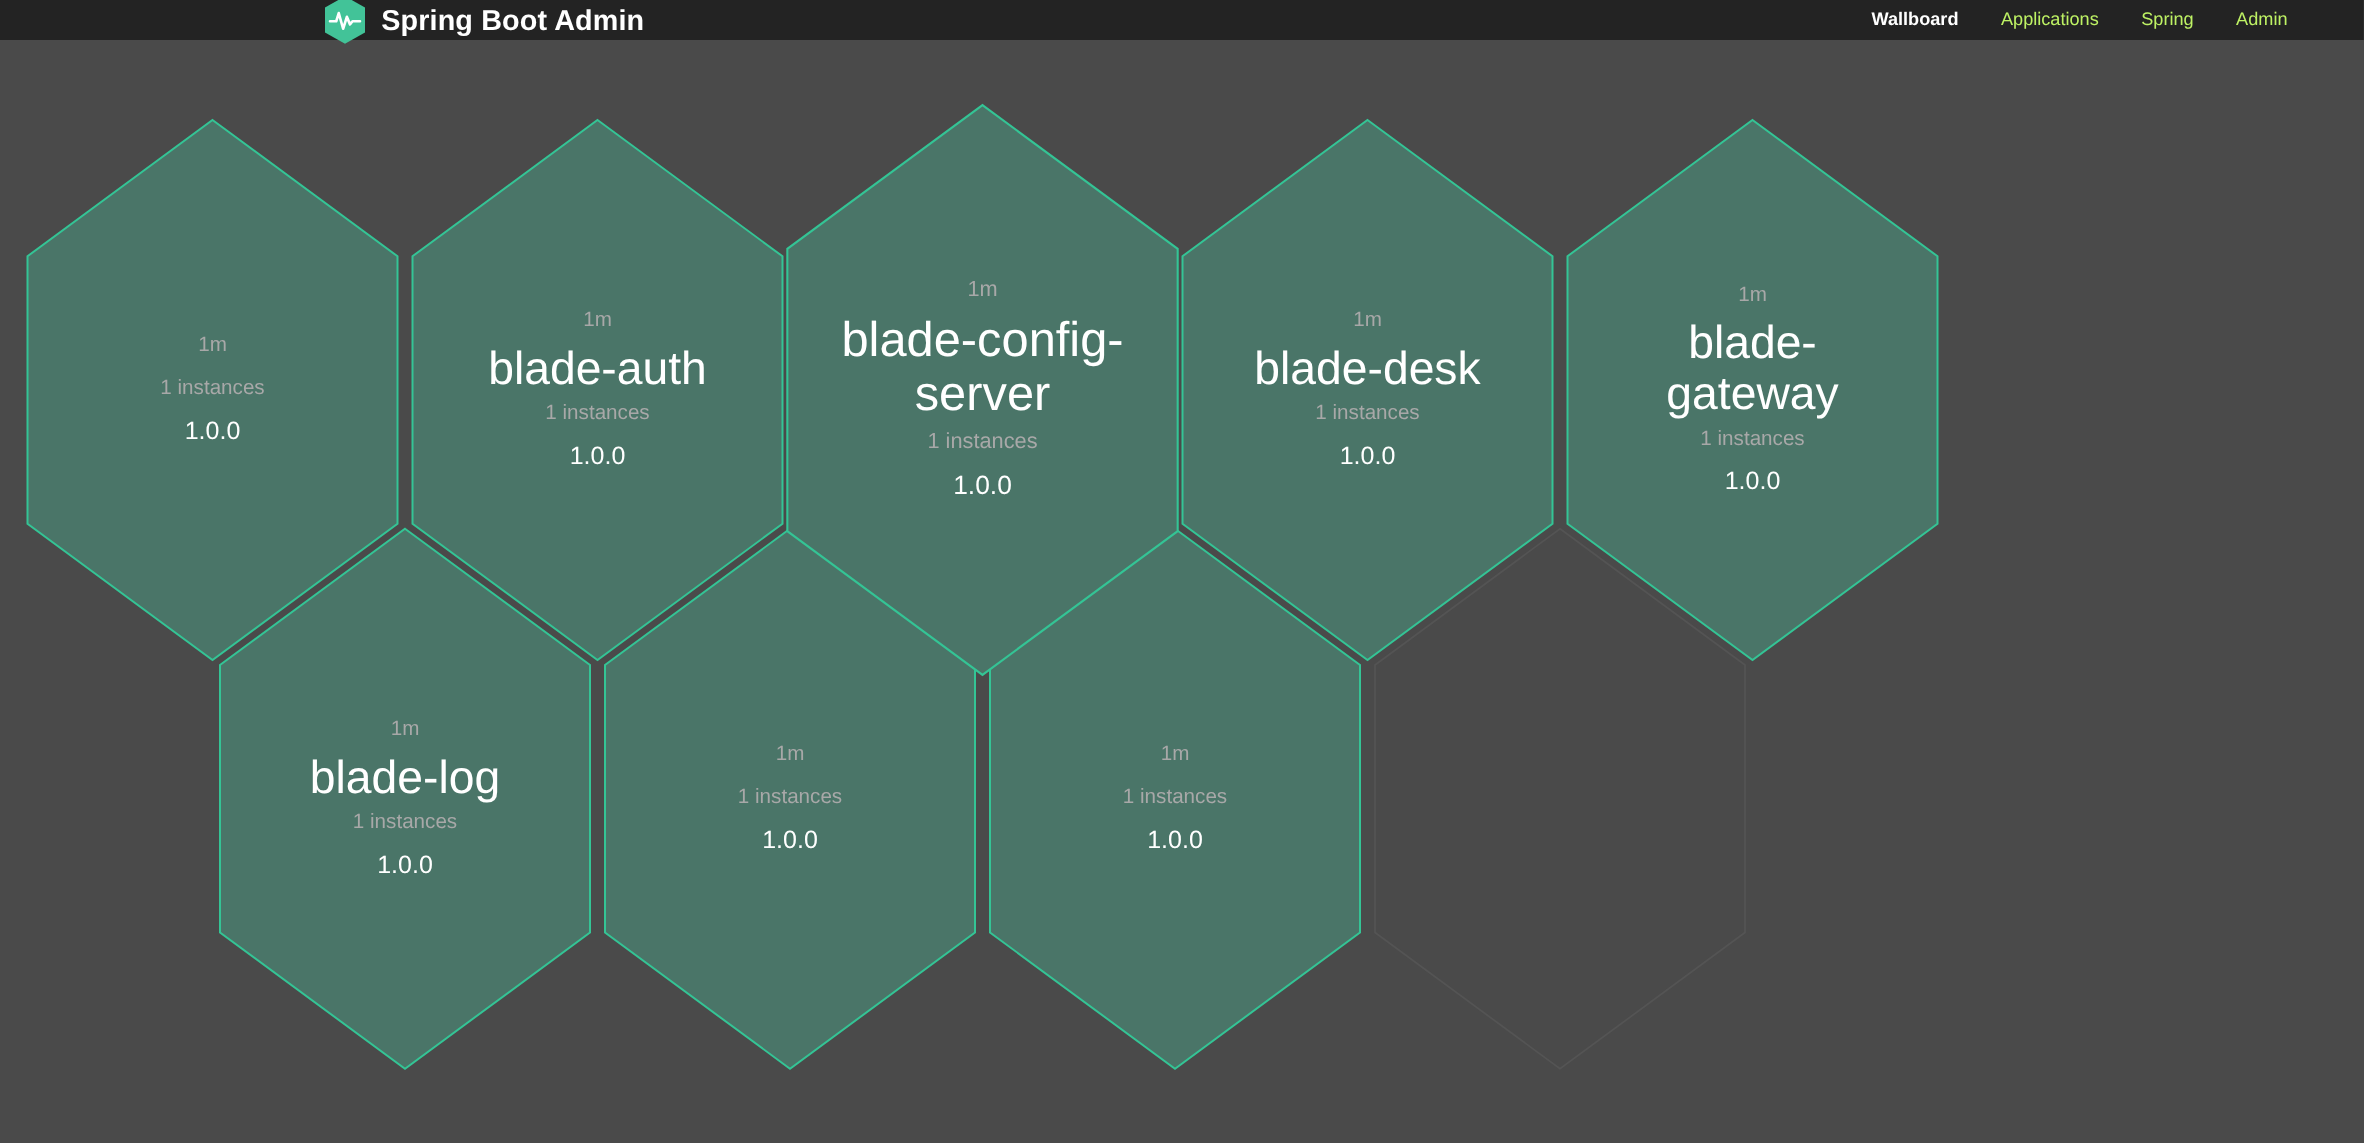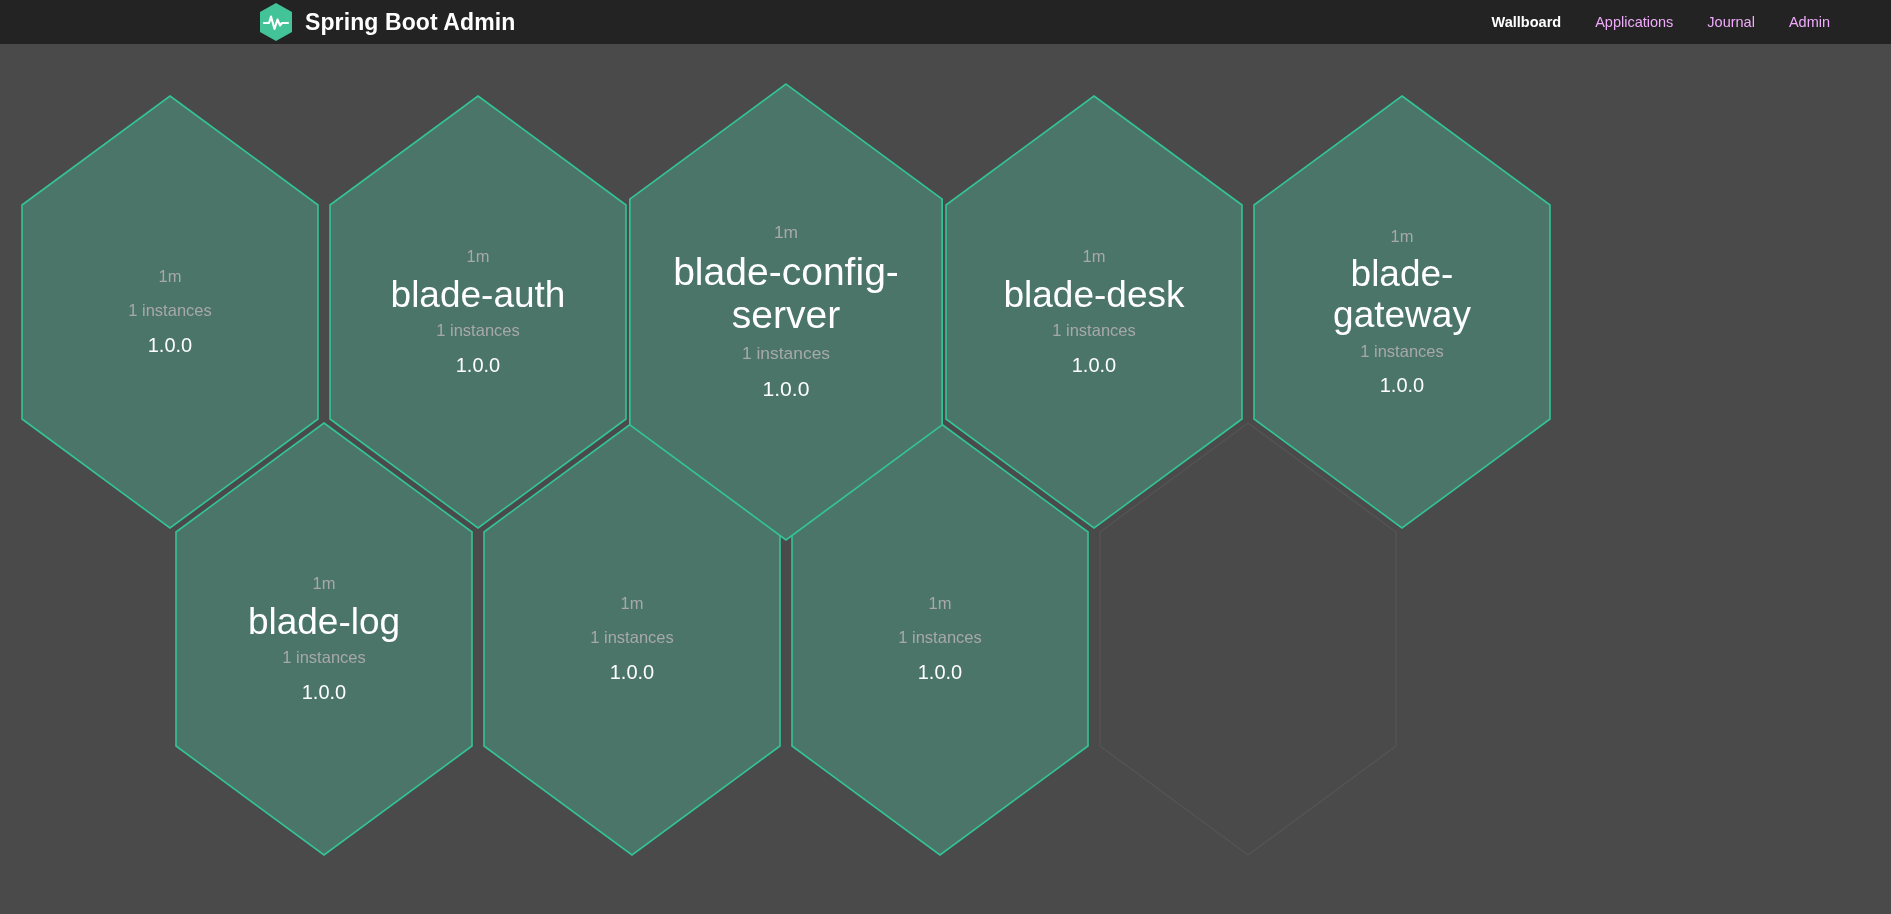--- a/index.html
+++ b/index.html
@@ -10,21 +10,21 @@
     height: 914px;
     overflow: hidden;
     font-family: "Liberation Sans", sans-serif;
   }
 
   
   .navbar {
     position: absolute;
     top: 0; left: 0;
     width: 1891px;
-    height: 44px;
+    height: 32px;
     background: #232323;
     display: flex;
     align-items: center;
     box-sizing: border-box;
     z-index: 50;
   }
   .brand {
     display: flex;
     align-items: center;
     margin-left: 258px;
@@ -45,21 +45,21 @@
   }
   .nav-links {
     margin-left: auto;
     margin-right: 44px;
     display: flex;
     align-items: center;
     gap: 0px;
     justify-content: space-between;
   }
   .nav-link {
-    color: #f0abfc;
+    color: #bef264;
     font-size: 14.5px;
     padding: 0 17px;
     text-decoration: none;
     white-space: nowrap;
     cursor: pointer;
   }
   .nav-link.active {
     color: #ffffff;
     font-weight: bold;
   }
@@ -153,21 +153,21 @@
         <polygon points="18,1 34,10 34,30 18,39 2,30 2,10" fill="#42c398"></polygon>
         <polyline points="6,21 11,21 13,14.5 16.5,27 19.5,17.5 22,23.5 24,21 30,21" fill="none" stroke="#ffffff" stroke-width="2.1" stroke-linejoin="round" stroke-linecap="round"></polyline>
       </svg>
     </span>
     <span class="brand-title">Spring Boot Admin</span>
   </a>
 
   <nav class="nav-links">
     <a class="nav-link active" href="#">Wallboard</a>
     <a class="nav-link" href="#">Applications</a>
-    <a class="nav-link" href="#">Journal</a>
+    <a class="nav-link" href="#">Spring</a>
     <a class="nav-link" href="#">Admin</a>
   </nav>
 </div>
 
 <div class="wallboard">
   <div class="hex-layer" id="hex-layer">
       <div class="hex" style="left: 20px; top: 50px;"><span><svg viewBox="0 0 300 436" preserveAspectRatio="none">
             <polygon points="150,2 298,111 298,325 150,434 2,325 2,111" fill="#4a7568" stroke="#34c495" stroke-width="1.6"></polygon>
           </svg></span><div class="hex-body">
           <div class="hex-uptime">1m</div>

